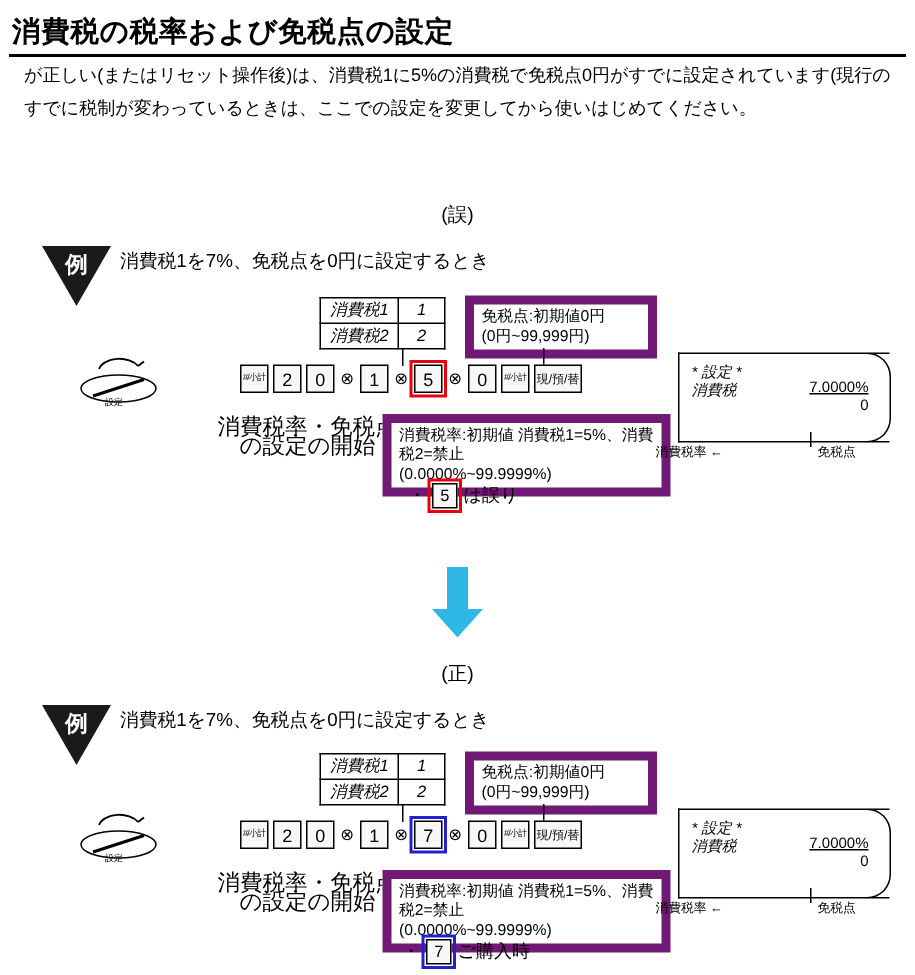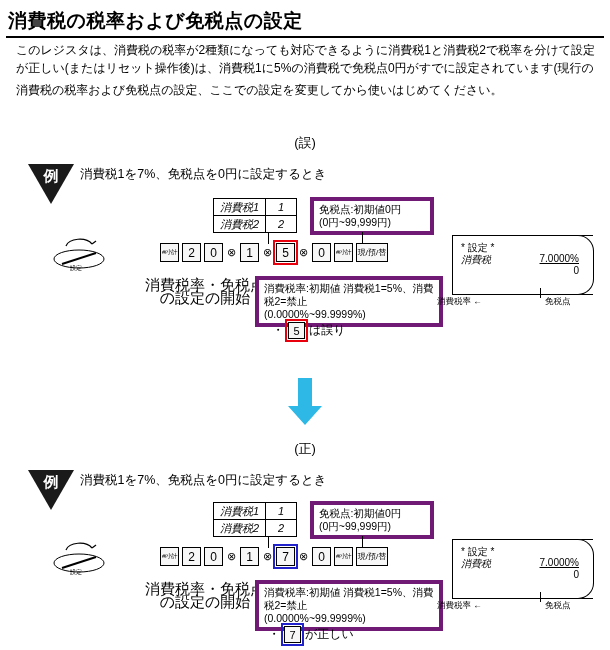--- a/index.html
+++ b/index.html
@@ -93,21 +93,21 @@
     height: 14px;
     line-height: 14px;
     font-style: italic;
   }
   .tax-table td.num {
     text-align: center;
     width: 18px;
   }
   .callout {
     position: absolute;
-    border: 4px solid #701a75;
+    border: 6px solid #701a75;
     font-size: 10.5px;
     line-height: 13px;
     padding: 2px 5px;
     background: #fff;
   }
   .nobox {
     position: absolute;
     font-size: 15px;
     line-height: 13px;
   }
@@ -176,21 +176,21 @@
     right: -1px;
     top: -1px;
     width: 16px;
     height: 60px;
     border: 1px solid #000;
     border-left: none;
     border-radius: 0 26px 26px 0;
     box-sizing: border-box;
     background: #fff;
   }
-  .receipt .r1 { position: absolute; left: 8px; top: 5px; }
+  .receipt .r1 { position: absolute; left: 8px; top: 5px; font-style: italic; }
   .receipt .r2 { position: absolute; left: 8px; top: 17px; font-style: italic; }
   .receipt .r3 { position: absolute; left: 62px; top: 17px; width: 64px; text-align: right; text-decoration: underline; }
   .receipt .r4 { position: absolute; left: 62px; top: 29px; width: 64px; text-align: right; }
   .legend {
     position: absolute;
     font-size: 8.5px;
   }
   .arrow-down {
     position: absolute;
     width: 36px;
@@ -217,23 +217,22 @@
 </style>
 </head>
 <body>
 
 <div class="page">
 
   <div class="title">消費税の税率および免税点の設定</div>
   <div class="title-rule"></div>
 
   <div class="intro">
-    <p>このレジスタは、消費税の税率が2種類になっても対応できるように消費税1と消費税2で税率を分けて設定</p>
     <p>が正しい(またはリセット操作後)は、消費税1に5%の消費税で免税点0円がすでに設定されています(現行の</p>
-    <p style="margin-top:6px;">消費税の税率および免税点の設定、ここでの設定を変更してから使いはじめてください。</p>
+    <p style="margin-top:6px;">すでに税制が変わっているときは、ここでの設定を変更してから使いはじめてください。</p>
   </div>
 
   <div class="centered-label" style="top:134px;">(誤)</div>
 
   <div class="rei-mark" style="left:28px; top:164px;">
     <div class="rei-tri"></div>
     <div class="rei-text">例</div>
   </div>
 
   <div class="headline" style="left:80px; top:166px;">消費税1を7%、免税点を0円に設定するとき</div>
@@ -403,16 +402,16 @@
     <span>消費税率</span><span> ←</span>
   </div>
   <div class="legend" style="left:545px; top:600px;">
     <span>免税点</span>
   </div>
   <div class="vline" style="left:540px; top:592px; height:10px;"></div>
 
   <div class="foot-note" style="left:268px; top:626px;">
     <span>・</span>
     <span class="foot-key hl-blue">7</span>
-    <span>が正しい</span>
+    <span>ご購入時</span>
   </div>
 
 </div>
 
 </body></html>

